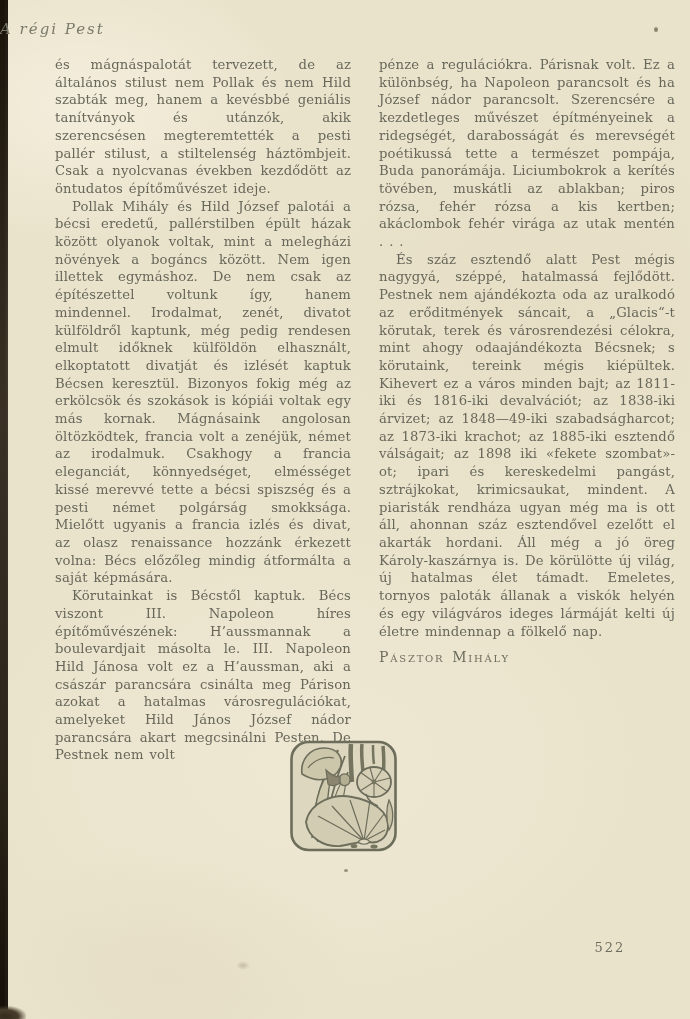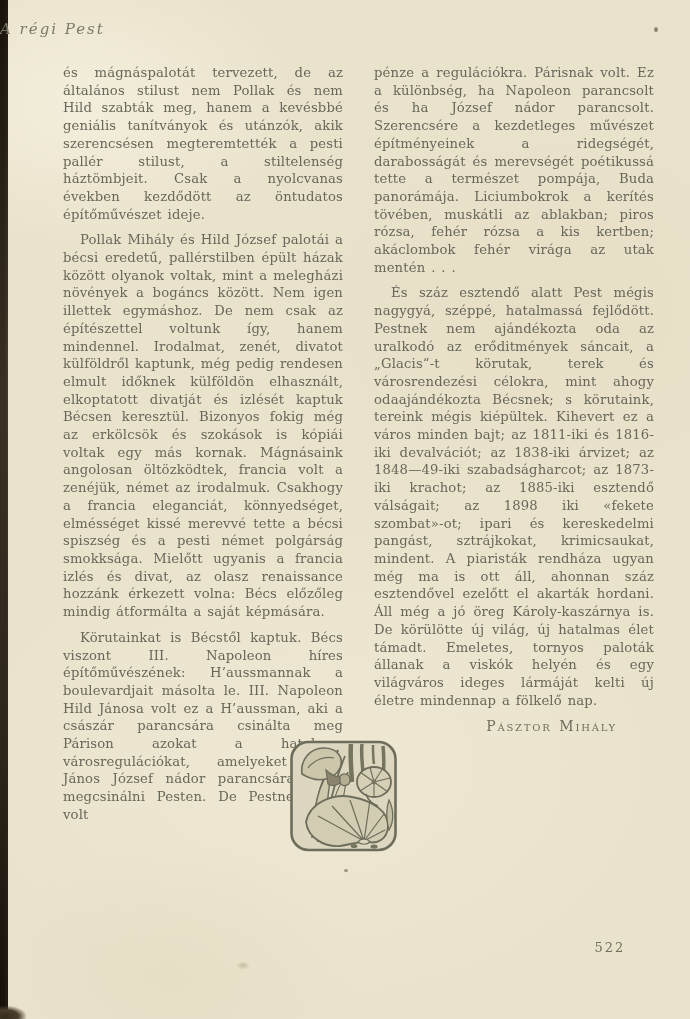--- a/index.html
+++ b/index.html
@@ -39,27 +39,26 @@
   .col {
     position: absolute; top: 56px; width: 296px;
     font-size: 13.2px;
     line-height: 17.7px;
     text-align: justify;
     color: #67675a;
     letter-spacing: 0.15px;
     word-spacing: 1.5px;
   }
   .col-left  { left: 55px; }
-  .col-right { left: 366px; }
-  .col p { margin: 8px; }
+  .col-right { left: 379px; }
+  .col p { margin: 0; }
   .col p.indent { text-indent: 17px; }
   .signature {
     margin-top: 9px;
     padding-right: 45px;
-    text-align: right;
     font-variant: small-caps;
     font-size: 14px;
     letter-spacing: 1.8px;
     color: #6e6e5f;
   }
   .vignette {
     position: absolute; left: 288px; top: 738px;
     width: 112px; height: 118px;
   }
   .page-number {

